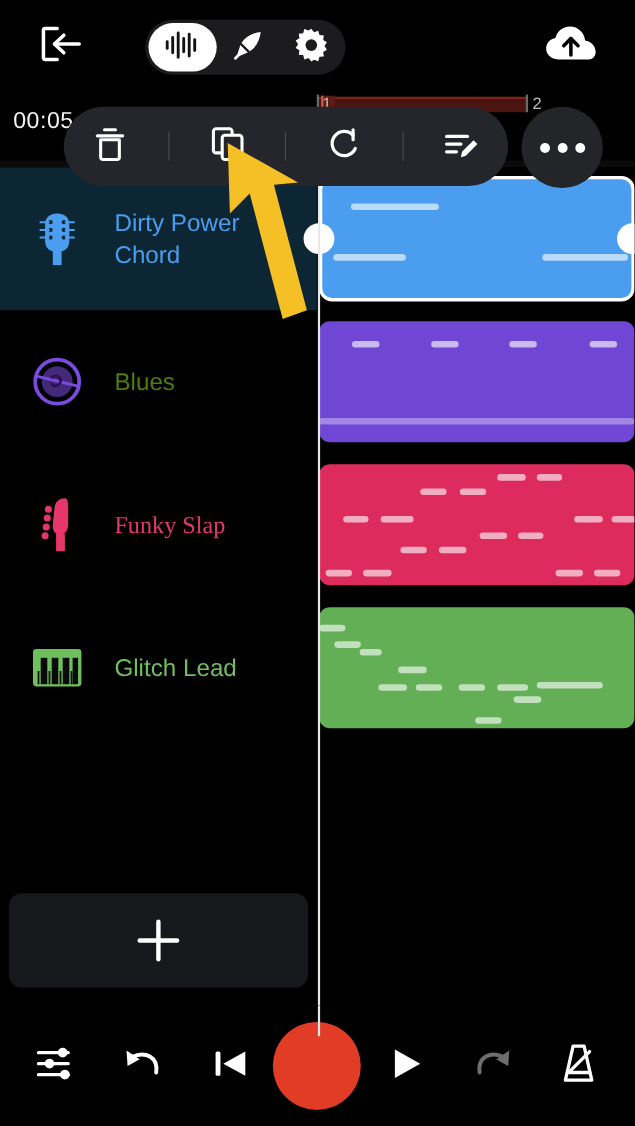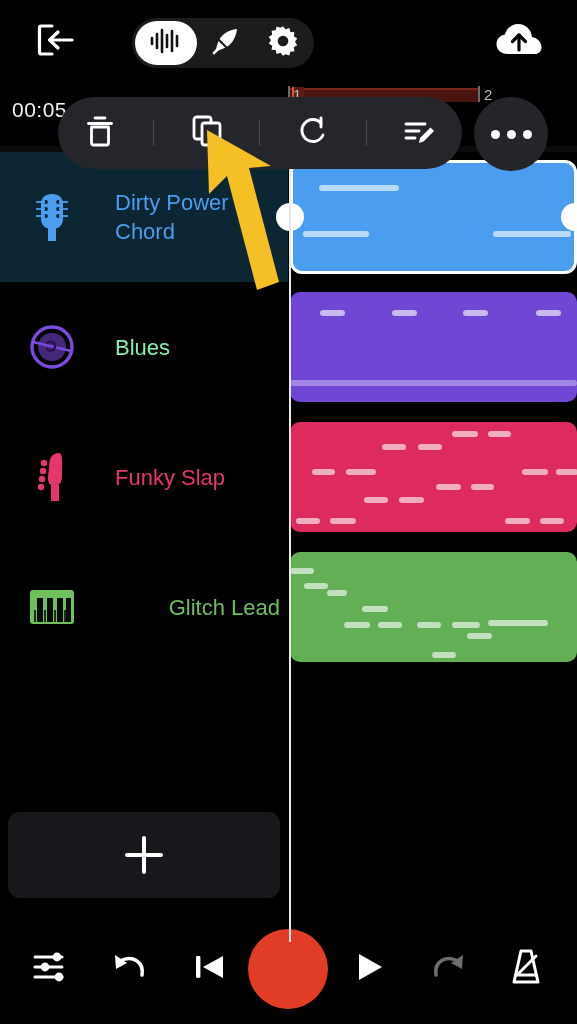--- a/index.html
+++ b/index.html
@@ -100,21 +100,21 @@
     position:absolute; left:0; top:0; width:288px; height:130px;
     display:flex; align-items:center;
   }
   .track-head.selected { background:#0d2633; }
   .track-icon {
     position:absolute; left:26px; top:50%; transform:translateY(-50%);
     width:52px; height:52px;
     display:flex; align-items:center; justify-content:center;
   }
   .track-name {
-    position:absolute; left:115px; top:50%; transform:translateY(-50%);
+    position:absolute; left:104px; top:50%; transform:translateY(-50%);
     width:165px;
     font-size:22px; line-height:29px; font-weight:400;
   }
   .clip {
     position:absolute; left:290px; top:10px;
     width:287px; height:110px;
     border-radius:10px; overflow:hidden;
   }
   .clip.selected {
     border:3px solid #ffffff; top:8px; height:114px;
@@ -282,32 +282,32 @@
     <div class="track-row" style="top:130px;">
       <div class="track-head">
         <span class="track-icon">
           <svg width="50" height="50" viewBox="0 0 50 50">
             <circle cx="25" cy="25" r="20" fill="none" stroke="#7B4BE0" stroke-width="3.4"></circle>
             <circle cx="25" cy="25" r="14" fill="#7B4BE0" opacity="0.55"></circle>
             <line x1="6" y1="20" x2="44" y2="29" stroke="#7B4BE0" stroke-width="2.6" stroke-linecap="round"></line>
             <path d="M20 21 C24 18 29 21 28 25 C27 29 22 30 20 27" fill="none" stroke="#2a1150" stroke-width="2.4" stroke-linecap="round"></path>
           </svg>
         </span>
-        <div class="track-name" style="color:#86efac;">Blues</div>
+        <div class="track-name" style="color:#4d7c0f;">Blues</div>
       </div>
       <div class="clip" style="background:#6F47D4;">
         <span class="note" style="left:30px;  top:18px; width:25px;"></span>
         <span class="note" style="left:102px; top:18px; width:25px;"></span>
         <span class="note" style="left:173px; top:18px; width:25px;"></span>
         <span class="note" style="left:246px; top:18px; width:25px;"></span>
         <span class="note" style="left:0px;   top:88px; width:287px; background:rgba(255,255,255,0.35);"></span>
       </div>
     </div>
 
-    <div class="track-row" style="top:260px;">
+    <div class="track-row" style="top:260px;font-family:Liberation Serif, serif;">
       <div class="track-head">
         <span class="track-icon">
           <svg width="34" height="52" viewBox="0 0 34 52">
             <path fill="#E5376A" d="M24 2 C18 2 15 6 14.5 11 L13 26 C12.5 31 15 35 19 35 C24 35 27 31 27 26 L27 9 C27 5 26 2 24 2 Z"></path>
             <rect x="16" y="34" width="8" height="16" fill="#E5376A"></rect>
             <g fill="#E5376A">
               <circle cx="9" cy="12" r="3.2"></circle>
                 <circle cx="8" cy="20" r="3.2"></circle>
               <circle cx="7" cy="28" r="3.2"></circle>
                 <circle cx="6" cy="36" r="3.2"></circle>
@@ -348,21 +348,21 @@
               <rect x="38" y="12" width="5" height="24"></rect>
             </g>
             <g stroke="#0a0a0a" stroke-width="1.6">
               <line x1="7" y1="24" x2="7" y2="36"></line>
               <line x1="17" y1="24" x2="17" y2="36"></line>
               <line x1="27" y1="24" x2="27" y2="36"></line>
               <line x1="37" y1="24" x2="37" y2="36"></line>
             </g>
           </svg>
         </span>
-        <div class="track-name" style="color:#6FBF5E;text-align:right;">Glitch Lead</div>
+        <div class="track-name" style="color:#6FBF5E;">Glitch Lead</div>
       </div>
       <div class="clip" style="background:#63AF56;">
         <span class="note" style="left:0px;   top:16px;  width:24px;"></span>
         <span class="note" style="left:14px;  top:31px;  width:24px;"></span>
         <span class="note" style="left:37px;  top:38px;  width:20px;"></span>
         <span class="note" style="left:72px;  top:54px;  width:26px;"></span>
         <span class="note" style="left:54px;  top:70px;  width:26px;"></span>
         <span class="note" style="left:88px;  top:70px;  width:24px;"></span>
         <span class="note" style="left:127px; top:70px;  width:24px;"></span>
         <span class="note" style="left:162px; top:70px;  width:28px;"></span>

